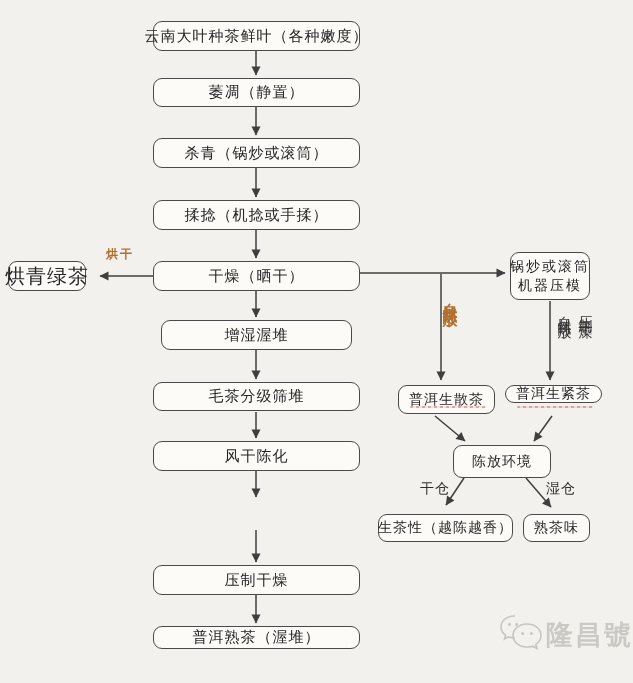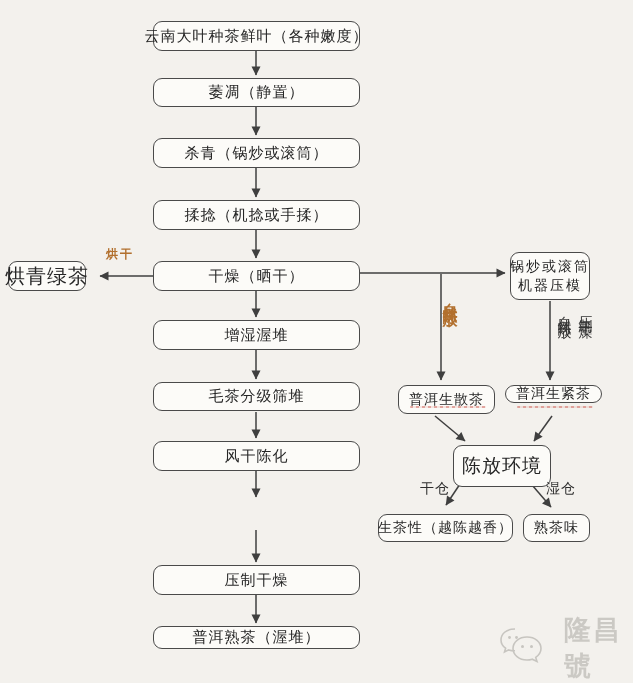--- a/index.html
+++ b/index.html
@@ -27,21 +27,21 @@
   .vlabel.dark{color:#333;font-size:14px;font-weight:normal;}
   .small-label{
     position:absolute;font-size:14px;color:#2e2e2e;letter-spacing:1px;white-space:nowrap;
   }
   .red-underline{
     position:absolute;height:2px;border-radius:1px;
     background:repeating-linear-gradient(90deg,rgba(205,95,85,.55) 0 3px,rgba(205,95,85,.15) 3px 6px);
   }
   .arrows{position:absolute;left:0;top:0;pointer-events:none;}
   .watermark{
-    position:absolute;left:498px;top:612px;display:flex;align-items:center;gap:18px;
+    position:absolute;left:498px;top:612px;display:flex;align-items:center;gap:0;
     color:#c9c7c2;
   }
   .watermark .brand{font-size:27px;letter-spacing:2px;font-weight:bold;color:#cbc9c4;}
 </style>
 </head>
 <body>
 
 <div class="stage">
 
   <svg class="arrows" width="633" height="683" viewBox="0 0 633 683">
@@ -70,21 +70,21 @@
       <line x1="464" y1="478" x2="446" y2="505" marker-end="url(#ah)"></line>
       <line x1="526" y1="478" x2="551" y2="507" marker-end="url(#ah)"></line>
     </g>
   </svg>
 
   <div class="node" style="left:153px;top:21px;width:207px;height:30px">云南大叶种茶鲜叶（各种嫩度）</div>
   <div class="node" style="left:153px;top:78px;width:207px;height:29px">萎凋（静置）</div>
   <div class="node" style="left:153px;top:138px;width:207px;height:30px">杀青（锅炒或滚筒）</div>
   <div class="node" style="left:153px;top:200px;width:207px;height:30px">揉捻（机捻或手揉）</div>
   <div class="node" style="left:153px;top:261px;width:207px;height:30px">干燥（晒干）</div>
-  <div class="node" style="left:153px;top:320px;width:207px;height:30px">增湿渥堆</div>
+  <div class="node" style="left:161px;top:320px;width:191px;height:30px">增湿渥堆</div>
   <div class="node" style="left:153px;top:382px;width:207px;height:29px">毛茶分级筛堆</div>
   <div class="node" style="left:153px;top:441px;width:207px;height:30px">风干陈化</div>
   <div class="node" style="left:153px;top:565px;width:207px;height:30px">压制干燥</div>
   <div class="node" style="left:153px;top:626px;width:207px;height:23px">普洱熟茶（渥堆）</div>
 
   <span class="arrow-label" style="left:106px;top:246px">烘干</span>
   <div class="node" style="left:8px;top:261px;width:78px;height:30px;font-size:20px">烘青绿茶</div>
 
   <div class="node multiline" style="left:510px;top:252px;width:80px;height:48px;font-size:14px">
     <span>锅炒或滚筒</span>
@@ -93,21 +93,21 @@
 
   <span class="vlabel orange" style="left:440px;top:291px">自然陈放</span>
   <span class="vlabel dark" style="left:556px;top:305px">自然陈放</span>
   <span class="vlabel dark" style="left:577px;top:305px">压制干燥</span>
 
   <div class="node" style="left:398px;top:385px;width:97px;height:29px;font-size:14px">普洱生散茶</div>
   <div class="node" style="left:505px;top:385px;width:97px;height:18px;font-size:14px">普洱生紧茶</div>
   <div class="red-underline" style="left:410px;top:406px;width:76px"></div>
   <div class="red-underline" style="left:517px;top:406px;width:76px"></div>
 
-  <div class="node" style="left:453px;top:445px;width:98px;height:42px;font-size:19px">陈放环境</div>
+  <div class="node" style="left:453px;top:445px;width:98px;height:33px;font-size:14px">陈放环境</div>
 
   <span class="small-label" style="left:420px;top:480px">干仓</span>
   <span class="small-label" style="left:546px;top:480px">湿仓</span>
 
   <div class="node" style="left:378px;top:514px;width:135px;height:28px;font-size:14px">生茶性（越陈越香）</div>
   <div class="node" style="left:523px;top:514px;width:67px;height:28px;font-size:14px">熟茶味</div>
 
   <div class="watermark">
     <span>
       <svg width="48" height="42" viewBox="0 0 48 42">

